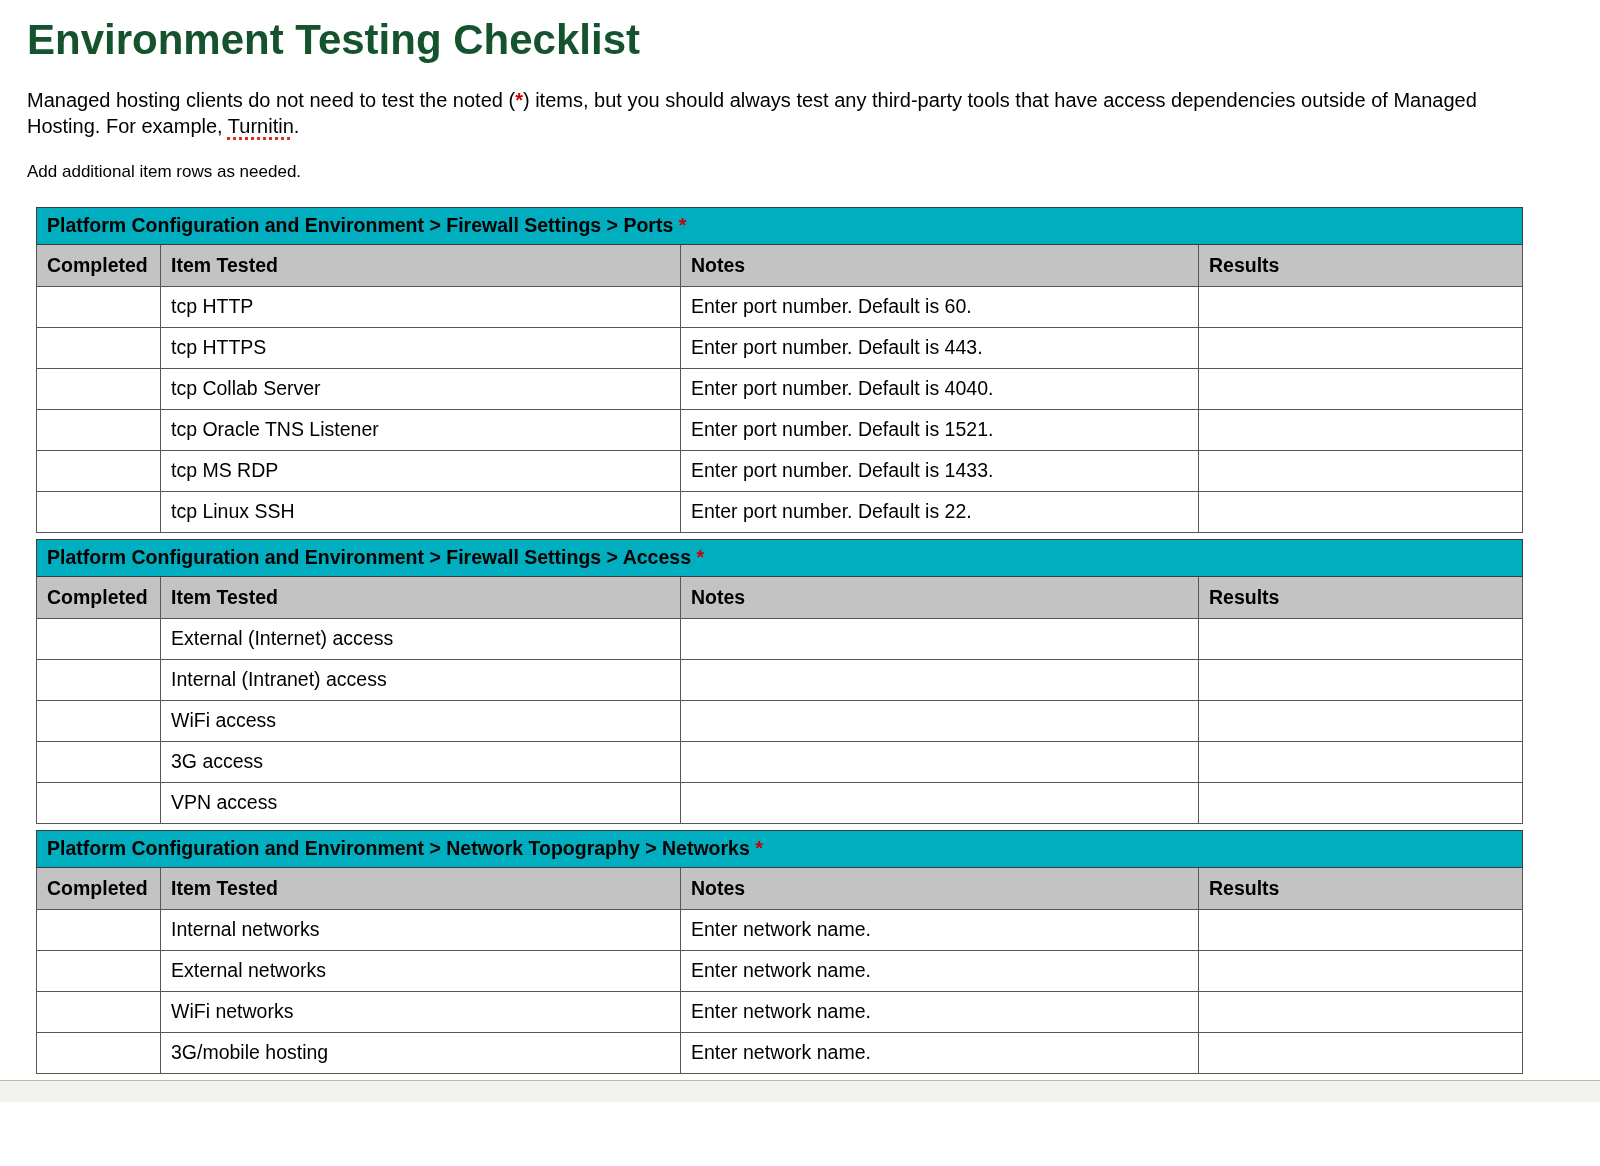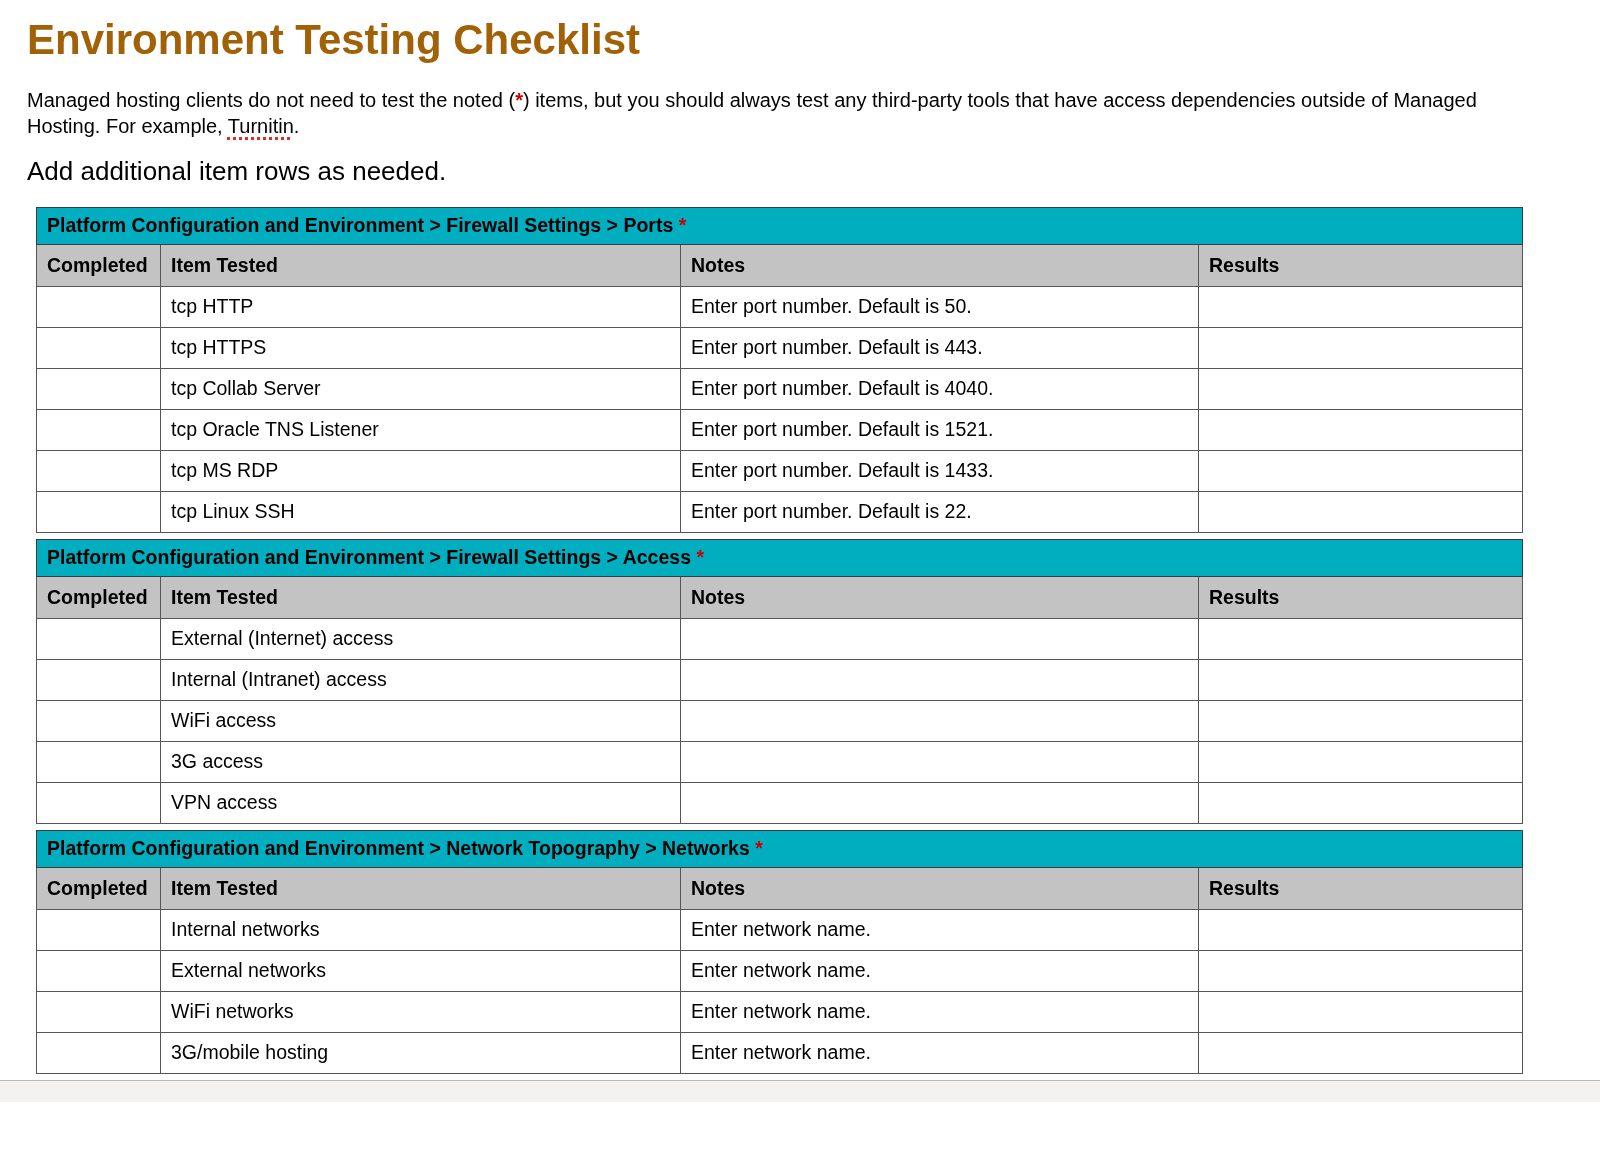--- a/index.html
+++ b/index.html
@@ -12,30 +12,30 @@
     font-family: "Liberation Sans", "DejaVu Sans", sans-serif;
     color: #000000;
   }
   .content {
     padding: 0 0 0 27px;
   }
   h1.page-title {
     font-size: 42px;
     font-weight: 700;
     margin: 16px 0 24px 0;
-    color: #a16207;
+    color: #14532d;
   }
   p.intro {
     font-size: 20px;
     line-height: 25.5px;
     margin: 0 0 20px 0;
     max-width: 1493px;
   }
   p.note {
-    font-size: 26px;
+    font-size: 17px;
     line-height: 25.5px;
     margin: 0 8px 22px 0;
   }
   .star {
     color: var(--required-star, #cc0000);
     font-weight: bold;
   }
   .misspell {
     text-decoration: underline;
     text-decoration-style: dotted;
@@ -114,21 +114,21 @@
             <th>Completed</th>
             <th>Item Tested</th>
             <th>Notes</th>
             <th>Results</th>
           </tr>
     </thead>
     <tbody>
           <tr>
             <td></td>
             <td>tcp HTTP</td>
-            <td>Enter port number. Default is 50.</td>
+            <td>Enter port number. Default is 60.</td>
             <td></td>
           </tr>
           <tr>
             <td></td>
             <td>tcp HTTPS</td>
             <td>Enter port number. Default is 443.</td>
             <td></td>
           </tr>
           <tr>
             <td></td>

